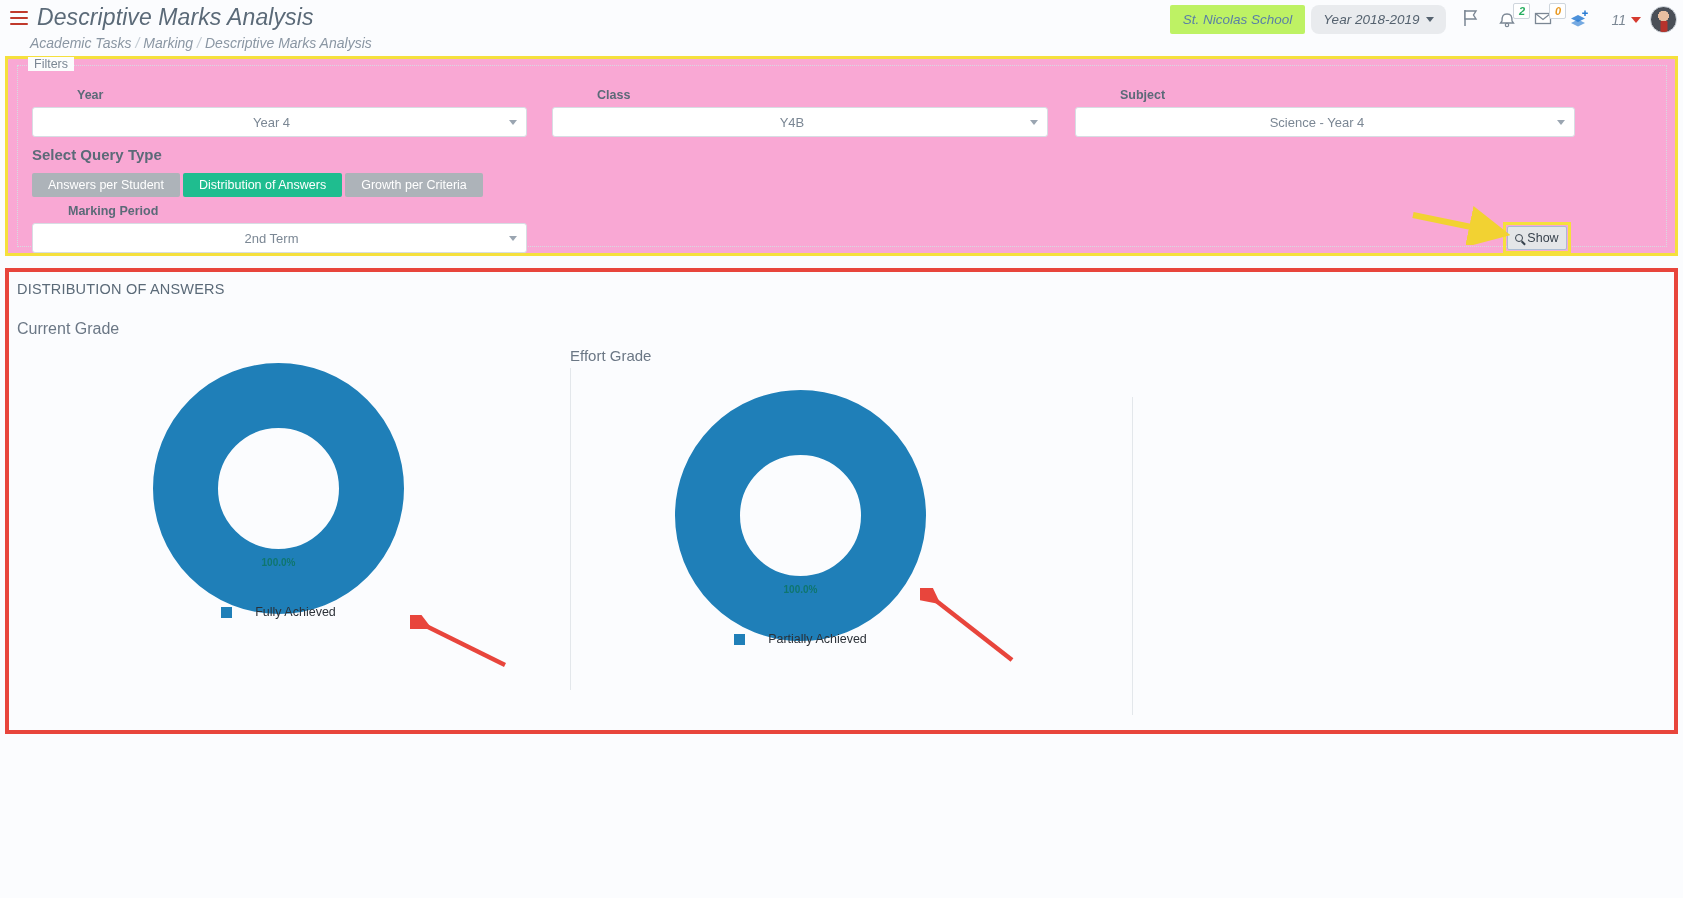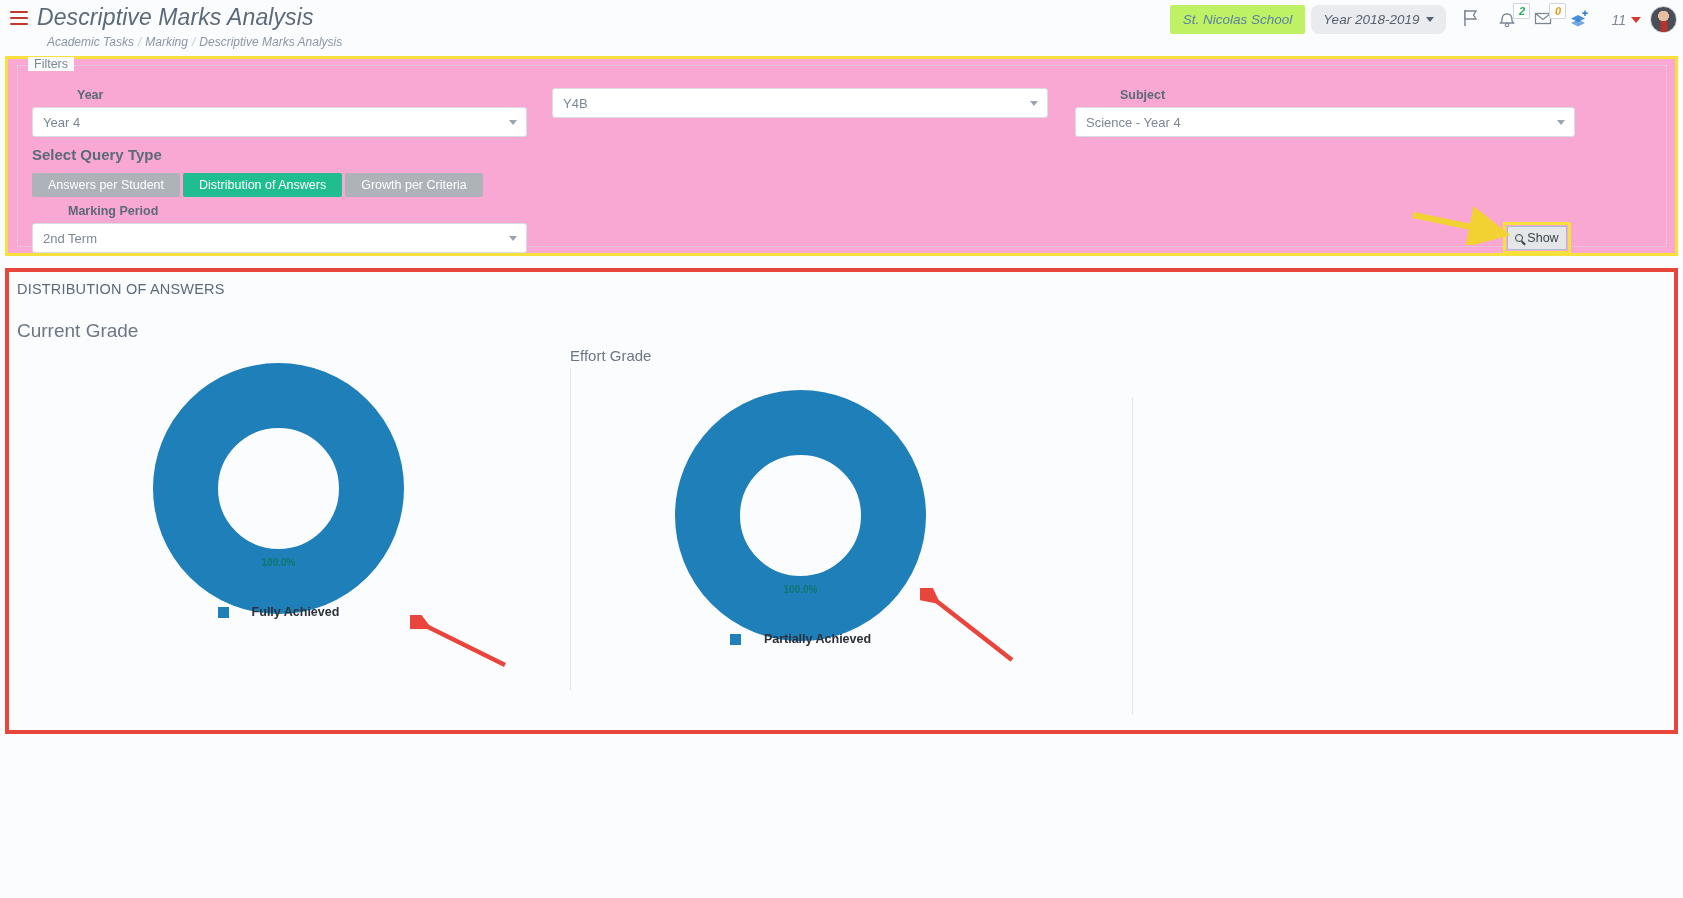--- a/index.html
+++ b/index.html
@@ -23,22 +23,22 @@
     display: flex; flex-direction: column; justify-content: space-between;
     cursor: pointer;
   }
   .hamburger span { display: block; height: 2px; background: #c0392b; border-radius: 1px; }
   .page-title {
     position: absolute; left: 37px; top: 4px;
     font-size: 23px; color: #5b6a78; font-weight: 400;
     letter-spacing: .1px;
   }
   .breadcrumb {
-    position: absolute; left: 47px; top: 35px;
-    font-size: 12px; color: #8a96a3;
+    position: absolute; left: 30px; top: 35px;
+    font-size: 14px; color: #8a96a3;
   }
   .breadcrumb .crumb { color: #8a96a3; }
   .breadcrumb .sep { color: #c3cbd3; margin: 0 4px; }
 
   .topright {
     position: absolute; right: 6px; top: 5px;
     display: flex; align-items: center; gap: 0;
   }
   .school-chip {
     background: #bef264; color: #5a7fa6;
@@ -97,21 +97,21 @@
     position: absolute; left: 10px; top: -9px;
     background: #fbfcfd; padding: 0 6px;
     font-size: 12.5px; color: #7b8794;
   }
   .flabel { font-size: 12.5px; color: #5b6a78; font-weight: bold; margin-left: 45px; }
   .fselect {
     position: relative; height: 30px; background: #fff;
     border: 1px solid #d7dde3; border-radius: 3px;
     display: flex; align-items: center;
     padding: 0 26px 0 10px;
-    font-size: 13px; color: #7b8794; cursor: pointer;
+    font-size: 13px; color: #7b8794; cursor: pointer; justify-content: center;
   }
   .fselect .arr {
     position: absolute; right: 9px; top: 12px;
     width: 0; height: 0; border-left: 4.5px solid transparent;
     border-right: 4.5px solid transparent; border-top: 5.5px solid #9aa5b1;
   }
   .f-year   { position: absolute; left: 14px;   top: 22px; width: 495px; }
   .f-class  { position: absolute; left: 534px;  top: 22px; width: 496px; }
   .f-subject{ position: absolute; left: 1057px; top: 22px; width: 500px; }
   .f-year .flabel, .f-class .flabel, .f-subject .flabel { display: block; margin-bottom: 5px; }
@@ -152,32 +152,32 @@
   .chart-wrap {
     position: absolute; left: 5px; top: 268px;
     width: 1673px; height: 466px;
     border: 4px solid #e8453c;
     background: #fbfcfe;
   }
   .dist-title {
     position: absolute; left: 8px; top: 9px;
     font-size: 14.5px; color: #5b6a78; letter-spacing: .2px;
   }
-  .grade-title-1 { position: absolute; left: 8px; top: 48px; font-size: 19px; color: #6b7785; }
+  .grade-title-1 { position: absolute; left: 8px; top: 48px; font-size: 16px; color: #6b7785; }
   .grade-title-2 { position: absolute; left: 561px; top: 75px; font-size: 15px; color: #6b7785; }
   .vdiv1 { position: absolute; left: 561px; top: 96px; width: 1px; height: 322px; background: #e3e7eb; }
   .vdiv2 { position: absolute; left: 1123px; top: 125px; width: 1px; height: 318px; background: #e3e7eb; }
 
   .donut-block { position: absolute; }
   .donut-block.b1 { left: 143px; top: 90px; }
   .donut-block.b2 { left: 665px; top: 117px; }
   .pct-label { position: absolute; color: #0f766e; font-size: 10px; font-weight: bold; text-align: center; }
   .legend-row {
     position: absolute; display: flex; align-items: center; gap: 23px;
-    font-size: 12.5px; color: #2b3138; font-weight: bold;
+    font-size: 12.5px; color: #2b3138;
   }
   .legend-swatch { width: 11px; height: 11px; background: #1f7fb8; display: inline-block; }
 
   
   .ann { position: absolute; pointer-events: none; }
 </style>
 </head>
 <body>
 
 <div class="topbar">
@@ -241,20 +241,21 @@
 
     <div class="f-year">
       <span class="flabel">Year</span>
       <div class="fselect">
         <span>Year 4</span>
         <i class="arr"></i>
       </div>
     </div>
 
     <div class="f-class">
+      <span class="flabel">Class</span>
       <div class="fselect">
         <span>Y4B</span>
         <i class="arr"></i>
       </div>
     </div>
 
     <div class="f-subject">
       <span class="flabel">Subject</span>
       <div class="fselect">
         <span>Science - Year 4</span>

